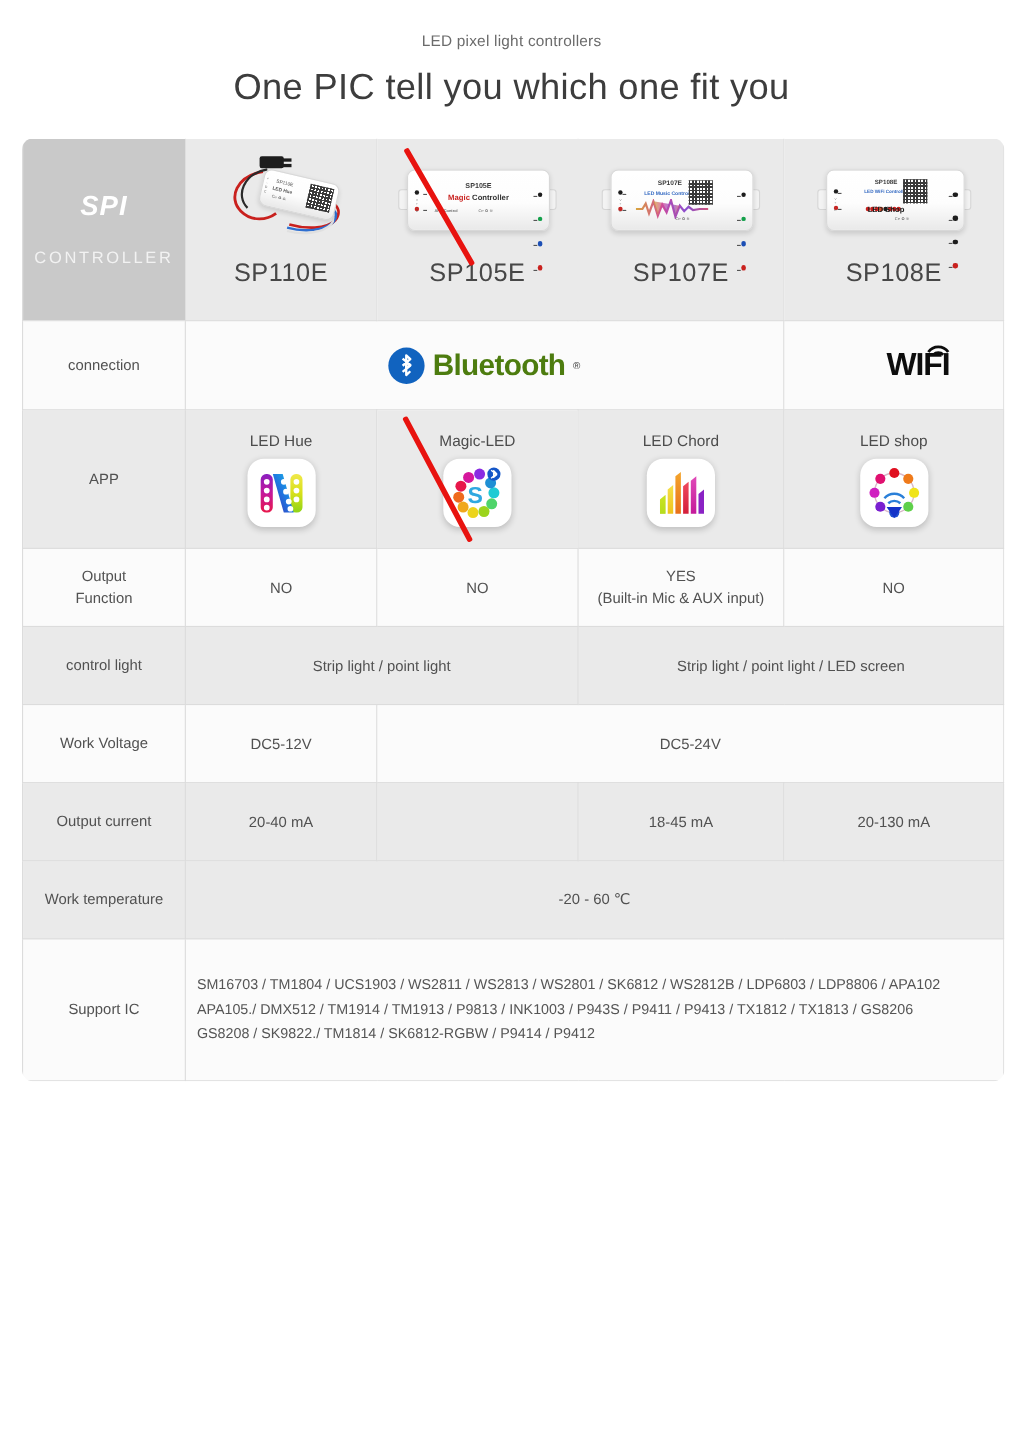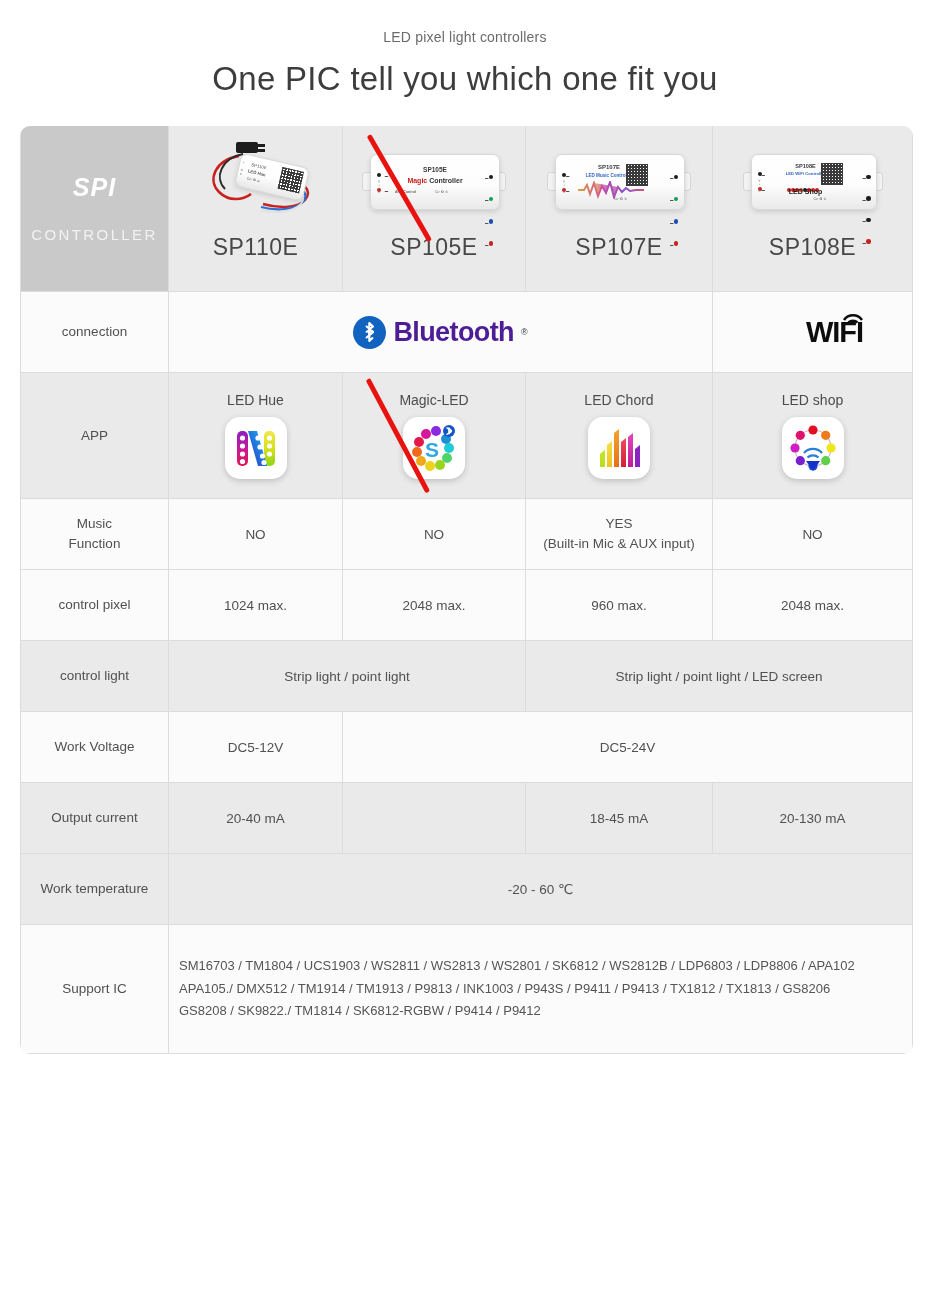--- a/index.html
+++ b/index.html
@@ -88,21 +88,21 @@
     position:absolute;background:#e8130f;
     border-radius:2px;transform-origin:center;z-index:9;
   }
 
   
   .bt-wrap{display:flex;align-items:center;justify-content:center;gap:7px;}
   .bt-badge{
     width:33px;height:33px;border-radius:50%;background:#1163bf;
     display:flex;align-items:center;justify-content:center;
   }
-  .bt-word{font-size:27px;font-weight:700;color:#4c1d95;letter-spacing:-.6px;}
+  .bt-word{font-size:27px;font-weight:700;color:#4d7c0f;letter-spacing:-.6px;}
   .reg{font-size:9px;vertical-align:super;color:#333;}
   .wifi-wrap{position:relative;display:inline-block;margin-left:44px;}
   .wifi-word{font-size:29px;font-weight:800;color:#0d0d0d;letter-spacing:-1px;}
 
   
   .appcell{height:125px;}
   .appwrap{display:flex;flex-direction:column;align-items:center;justify-content:center;gap:9px;}
   .appname{font-size:14px;color:#4c4c4c;}
   .appicon{
     width:62px;height:62px;border-radius:15px;background:#fff;
@@ -432,42 +432,35 @@
               <path d="M25.5 40.5 A8 8 0 0 1 36.5 40.5" fill="none" stroke="#2a7fd8" stroke-width="2.2"></path>
               <path d="M24 44 L38 44 L31 54 Z" fill="#1433c8"></path>
             </svg>
           </div>
         </div>
       </td>
     </tr>
 
     <tr class="norm">
       <td class="lbl twoline" style="height:70px;">
-        <div>Music</div>
+        <div>Output</div>
         <div>Function</div>
       </td>
       <td>NO</td>
       <td>NO</td>
       <td>
         <div class="twoline">
           <div>YES</div>
           <div>(Built-in Mic &amp; AUX input)</div>
         </div>
       </td>
       <td>NO</td>
     </tr>
 
 
-    <tr class="norm">
-      <td class="lbl" style="height:70px;">control pixel</td>
-      <td>1024 max.</td>
-      <td>2048 max.</td>
-      <td>960 max.</td>
-      <td>2048 max.</td>
-    </tr>
 
     <tr class="alt">
       <td class="lbl" style="height:70px;">control light</td>
       <td colspan="2">Strip light / point light</td>
       <td colspan="2">Strip light / point light / LED screen</td>
     </tr>
 
     <tr class="norm">
       <td class="lbl" style="height:70px;">Work Voltage</td>
       <td>DC5-12V</td>

